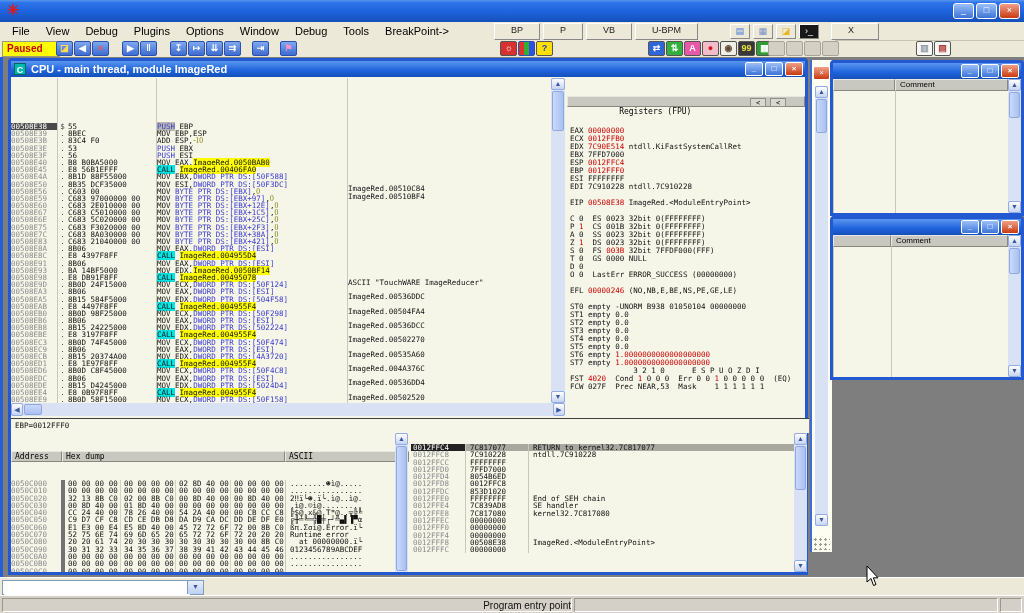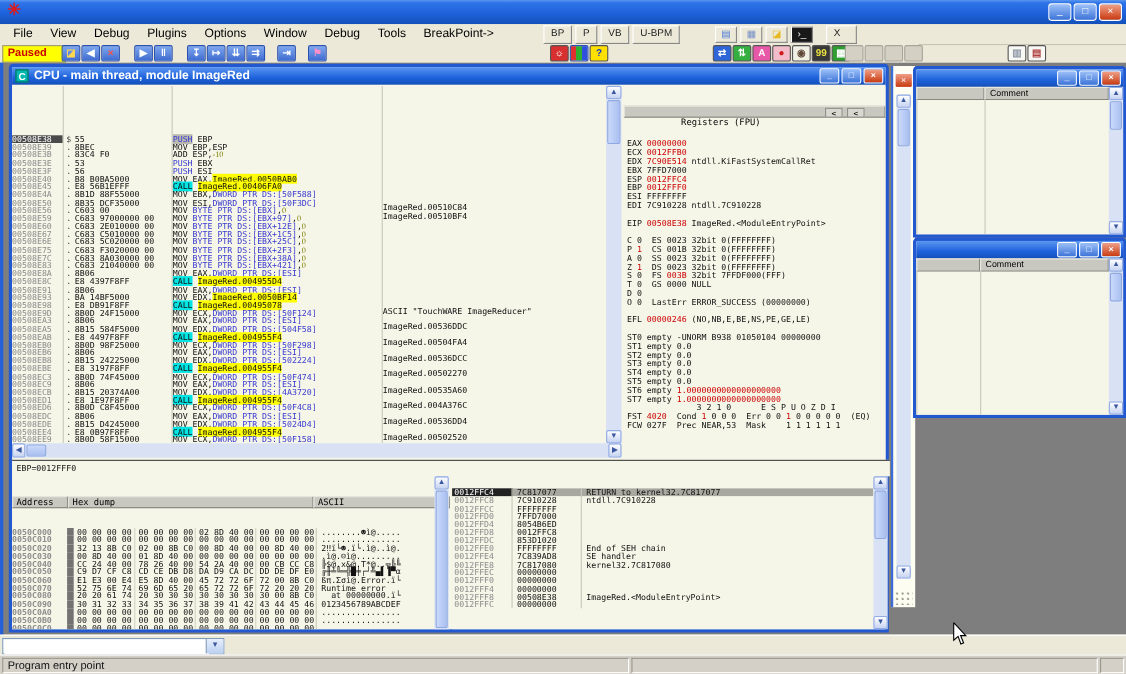--- a/index.html
+++ b/index.html
@@ -14,21 +14,21 @@
     font-size:15px;font-weight:bold;line-height:16px;text-align:center;}
   .win-controls{position:absolute;right:4px;top:3px;display:flex;gap:2px;}
   .wbtn{width:21px;height:16px;border-radius:3px;border:1px solid #fff;box-sizing:border-box;
     background:linear-gradient(#9CC0F8,#3D74D8);color:#fff;font-size:9px;line-height:13px;text-align:center;}
   .wbtn.close{background:linear-gradient(#F0A088,#C83A10);}
   .menubar{position:absolute;left:0;top:22px;width:1024px;height:18px;background:#ECE9D8;
     border-bottom:1px solid #C8C4B4;}
   .menu-items{position:absolute;left:4px;top:0;display:flex;height:18px;align-items:center;}
   .menu-item{padding:0 8px;color:#000;}
   .menu-plugins{position:absolute;left:494px;top:1px;display:flex;gap:3px;align-items:center;height:16px;}
-  .pbtn{height:15px;padding:0 6px;background:#ECE9D8;border:1px solid;border-color:#fff #888 #888 #fff;
+  .pbtn{height:15px;padding:0 16px;background:#ECE9D8;border:1px solid;border-color:#fff #888 #888 #fff;
     font-size:9px;line-height:13px;color:#222;}
   .micon{width:20px;height:15px;border:1px solid;border-color:#fff #888 #888 #fff;
     font-size:9px;line-height:13px;text-align:center;box-sizing:border-box;}
   .toolbar{position:absolute;left:0;top:40px;width:835px;height:17px;background:#ECE9D8;}
   .paused{position:absolute;left:2px;top:1px;width:52px;height:14px;border:1px solid #9a9784;
     font-size:10px;font-weight:bold;line-height:13px;padding-left:4px;box-sizing:content-box;}
   .tbgroup{position:absolute;top:1px;display:flex;gap:1px;}
   .tile{width:17px;height:15px;border:1px solid #2A50B0;border-radius:2px;box-sizing:border-box;
     background:linear-gradient(#7FA8F0,#3E6CD0);color:#fff;font-size:9px;font-weight:bold;
     line-height:12px;text-align:center;overflow:hidden;}
@@ -75,21 +75,21 @@
   .regbtn{position:absolute;top:1px;width:16px;height:9px;font-size:7px;line-height:8px;text-align:center;
     background:#D8D8D0;border:1px solid #909088;box-sizing:border-box;}
   #reg-lines{padding:2px 0 0 3px;}
   .rline{height:8px;line-height:8px;color:#111;}
 
   #info-line{left:0;top:357px;width:794px;height:14px;border-top:1px solid #404040;line-height:13px;padding-left:4px;color:#111;}
 
   #dump-pane{left:0;top:372px;width:398px;height:139px;}
   .dumphdr{display:flex;height:11px;font-size:8px;}
   .dumphdr .hc{line-height:9px;padding-left:3px;}
-  #dump-rows .d-addr{width:50px;color:#8C8C8C;border-right:6px solid #737373;font-weight:bold;}
+  #dump-rows .d-addr{width:50px;color:#8C8C8C;border-right:4px solid #737373;}
   .d-hexg{width:55px;box-sizing:border-box;padding-left:3px;color:#111;}
   .d-hexg+.d-hexg{border-left:1px solid #D4D4C4;}
   .d-ascii{flex:1;padding-left:4px;color:#111;border-left:1px solid #C9C9B9;}
   .dmrow{display:flex;height:7.3px;line-height:7.3px;}
 
   #stack-pane{left:400px;top:372px;width:383px;height:139px;}
   #stack-rows{position:absolute;left:0;top:11px;right:0;}
   .strow{display:flex;height:7.3px;line-height:7.3px;}
   .s-addr{width:52px;color:#8C8C8C;border-right:1px solid #C9C9B9;padding-left:2px;}
   .s-val{width:58px;color:#111;border-right:1px solid #C9C9B9;padding-left:4px;}
@@ -115,21 +115,21 @@
     background:radial-gradient(circle at 30% 30%,#9a9a8a 1px,transparent 1.2px) 0 0/5px 5px;}
   .winbody{position:absolute;left:0;right:13px;top:28px;bottom:0;background:#F5F5E8;}
   .lstcol{position:absolute;display:flex;left:0;right:13px;height:12px;font-size:8px;}
   .lstcol .hc{line-height:10px;padding-left:4px;}
 
   .cmdbar{position:absolute;left:0;top:577px;width:1024px;height:18px;background:#ECE9D8;border-top:1px solid #fff;}
   .combo{position:absolute;left:2px;top:2px;width:202px;height:15px;background:#fff;border:1px solid #7F9DB9;box-sizing:border-box;}
   .combo input{position:absolute;left:1px;top:1px;width:182px;height:11px;border:0;outline:0;font-size:9px;}
   .combo .drop{position:absolute;right:0;top:0;width:15px;height:13px;background:linear-gradient(#E6EEFB,#BCD0F2);
     border-left:1px solid #7F9DB9;color:#3A57A0;font-size:7px;line-height:12px;text-align:center;}
-  .statusbar{position:absolute;left:0;top:595px;width:1024px;height:18px;background:#D4D0C8;border-top:1px solid #fff;}
+  .statusbar{position:absolute;left:0;top:595px;width:1024px;height:18px;background:#D4D0C8;border-top:1px solid #fff;text-align:right;}
   .scell{position:absolute;top:2px;height:14px;border:1px solid;border-color:#9a968a #fff #fff #9a968a;
     line-height:13px;padding-left:4px;font-size:10px;color:#111;box-sizing:border-box;}
 
   .cursor{position:absolute;left:866px;top:566px;z-index:99;}
 </style>
 </head>
 <body>
 
 <div class="screen">
 

